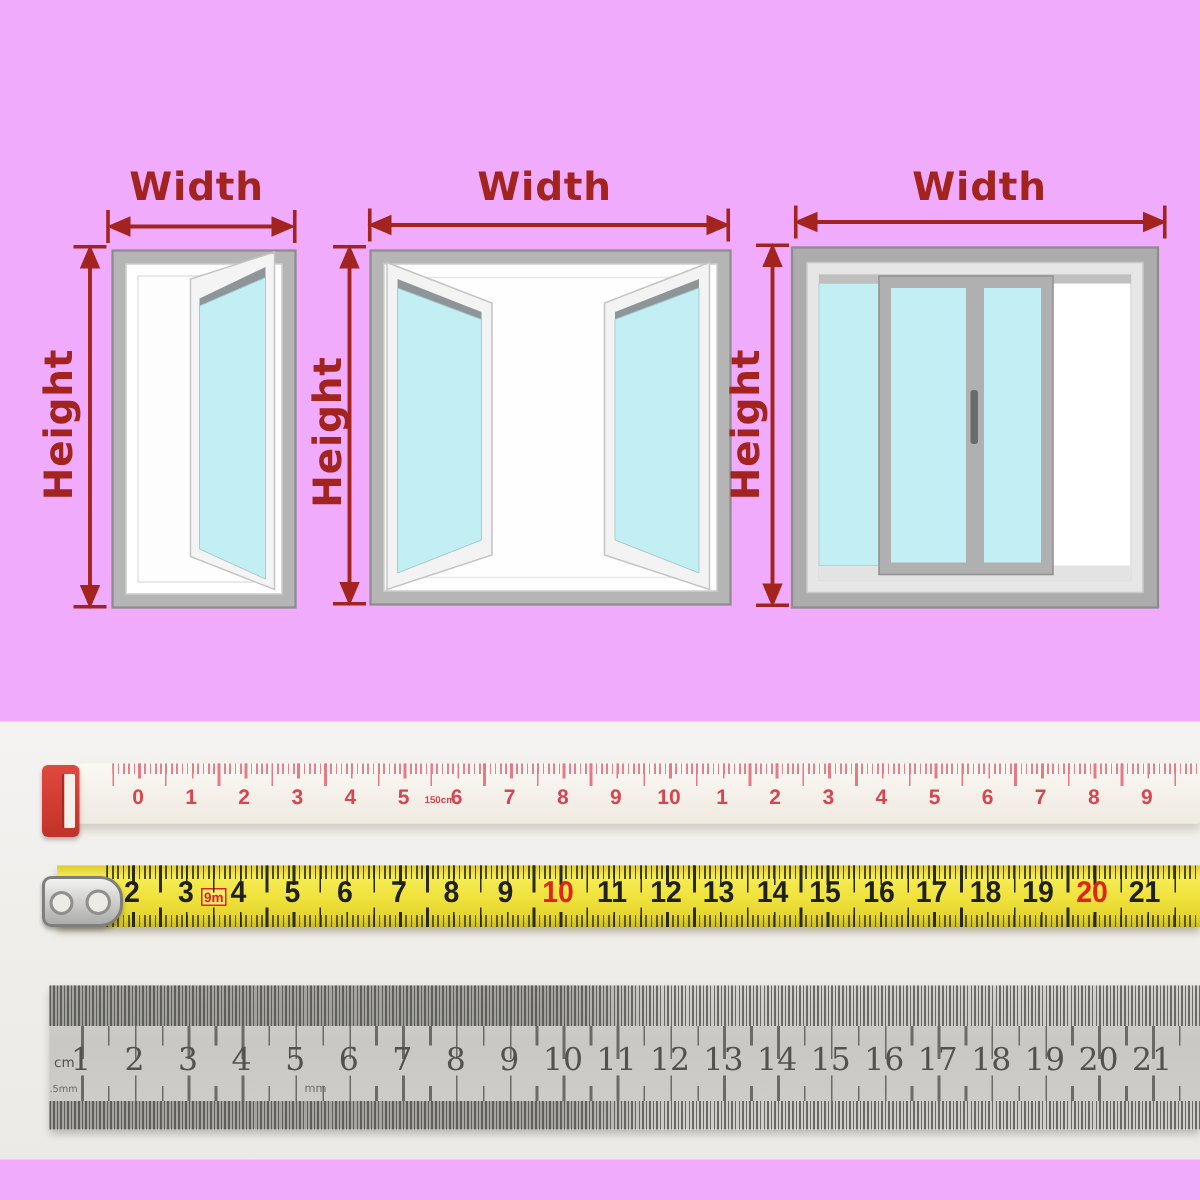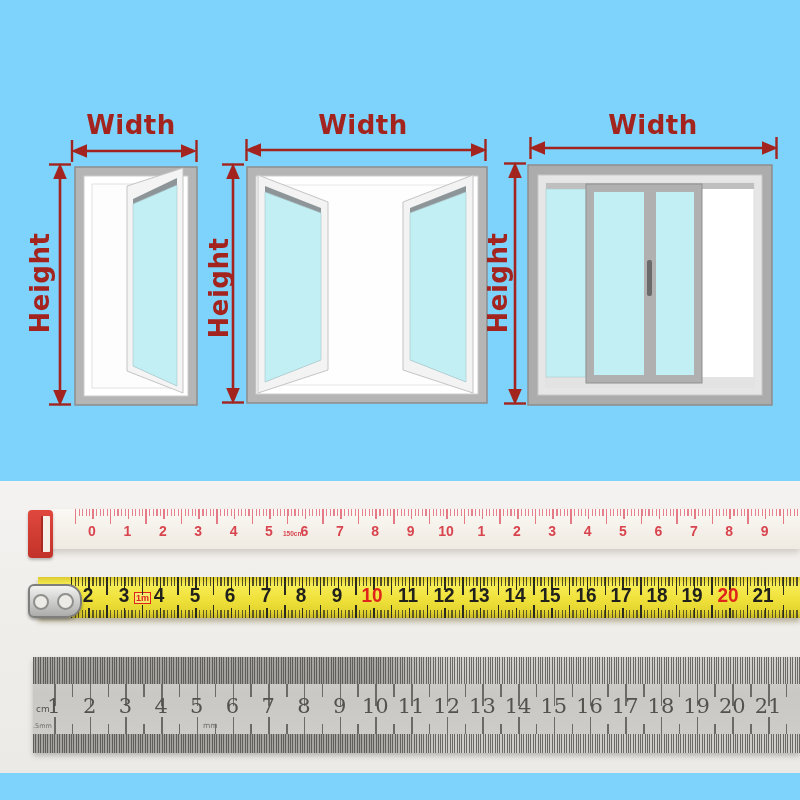--- a/index.html
+++ b/index.html
@@ -1,16 +1,16 @@
 <!DOCTYPE html>
 <html style="--accent: #A3241E; --glass: #C2EFF3; --frame: #B5B5B5;"><head>
 <meta charset="utf-8">
 <style>
   html,body{margin:0;padding:0;background:#fff;}
-  #stage{position:relative;width:800px;height:800px;background:#7dd3fc;overflow:hidden;
+  #stage{position:relative;width:800px;height:800px;background:#f0abfc;overflow:hidden;
          font-family:"DejaVu Sans",sans-serif;}
   :root{
     --accent:#A3241E; --glass:#C2EFF3; --frame:#B5B5B5;
     --soft-tick:#E57A87; --soft-num:#D9454F; --clip-red:#D43A30;
     --yellow-hi:#F6EC55; --yellow:#EFE13A; --yellow-dk:#D6C52C;
     --tape-black:#20201C; --tape-red:#DF241B;
     --ruler-bg:#CDCCC9; --ruler-mark:#6B6A67; --ruler-num:#54524D;
   }
   .abs{position:absolute;}
   
@@ -226,21 +226,21 @@
       </div>
     <div id="tape-clip">
         <div class="slot"></div>
       </div>
   </div>
 
   <div id="yellow-tape" class="abs">
     <div id="yellow-body">
       <div class="y-comb-top"></div>
       <div class="y-comb-bot"></div>
-      <span class="y-badge">1m</span>
+      <span class="y-badge">9m</span>
     <div class="tick" style="left: 32.5px; top: 0px; height: 18px; width: 1.6px; background: rgb(42, 42, 32);"></div>
         <div class="tick" style="left: 32.5px; bottom: 0px; height: 13px; width: 1.6px; background: rgb(42, 42, 32);"></div>
         <div class="tick" style="left: 50.3px; top: 0px; height: 13px; background: rgb(42, 42, 32);"></div>
         <div class="tick" style="left: 50.3px; bottom: 0px; height: 10px; background: rgb(42, 42, 32);"></div>
         <div class="tick" style="left: 68.1px; top: 0px; height: 18px; width: 1.6px; background: rgb(42, 42, 32);"></div>
         <div class="tick" style="left: 68.1px; bottom: 0px; height: 13px; width: 1.6px; background: rgb(42, 42, 32);"></div>
         <div class="tick" style="left: 85.9px; top: 0px; height: 13px; background: rgb(42, 42, 32);"></div>
         <div class="tick" style="left: 85.9px; bottom: 0px; height: 10px; background: rgb(42, 42, 32);"></div>
         <div class="tick" style="left: 103.7px; top: 0px; height: 18px; width: 1.6px; background: rgb(42, 42, 32);"></div>
         <div class="tick" style="left: 103.7px; bottom: 0px; height: 13px; width: 1.6px; background: rgb(42, 42, 32);"></div>

